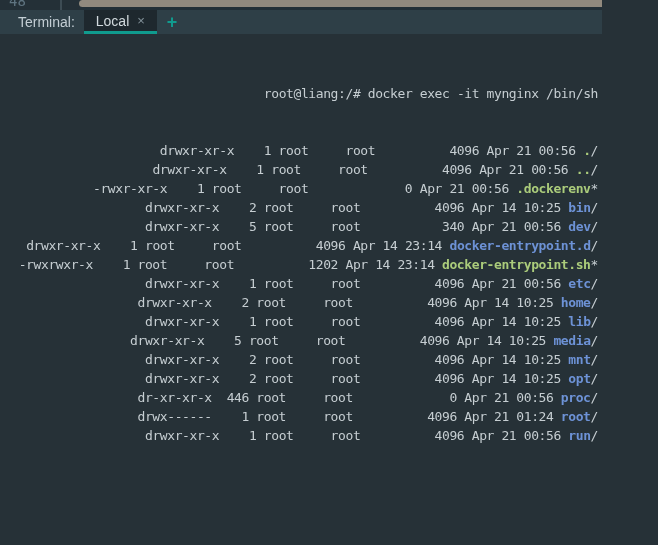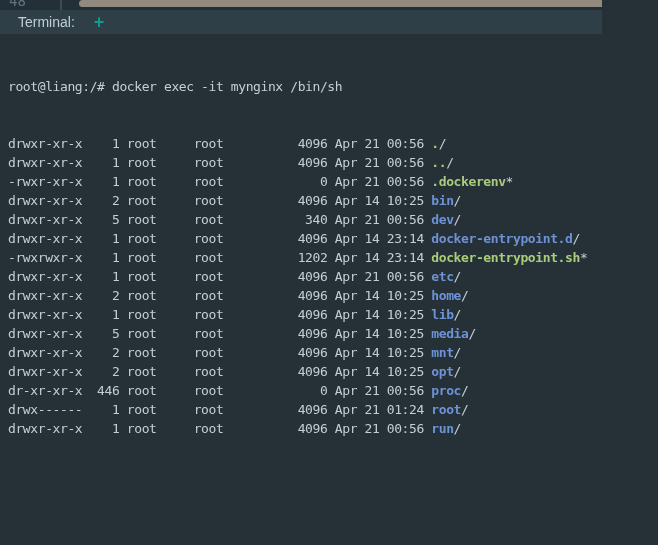--- a/index.html
+++ b/index.html
@@ -7,20 +7,21 @@
   body {
     font-family: "DejaVu Sans Mono", "Liberation Mono", monospace;
     background: var(--terminal_bg, #263137);
     overflow: hidden;
   }
   .screen {
     position: relative;
     width: 602px; height: 545px;
     background: var(--terminal_bg, #263137);
     overflow: hidden;
+    text-align: right;
   }
 
   
   .editor-strip {
     position: absolute; top: 0; left: 0; right: 0; height: 10px;
     background: var(--strip_bg, #243037);
     overflow: hidden;
   }
   .line-number {
     position: absolute; top: -7px; left: 9px;
@@ -62,21 +63,21 @@
   .tab-add {
     display: flex; align-items: center; justify-content: center;
     color: var(--teal, #109b8e);
     font-size: 18px; font-weight: bold;
     padding: 0 10px; cursor: pointer;
   }
 
   
   .terminal {
     position: absolute; top: 34px; left: 0; right: 0; bottom: 0;
-    padding: 5px 4px 0 8px;
+    padding: 12px 4px 0 8px;
     font-size: 13px; line-height: 19px;
     color: var(--term_text, #c6ced2);
     white-space: pre;
     letter-spacing: -0.4px;
   }
   .line { white-space: pre; height: 19px; }
   .name-dir  { color: var(--dir_blue, #6d92d6); font-weight: bold; margin-top: 24px; }
   .name-exec { color: var(--exec_green, #abcc7b); font-weight: bold; }
 </style>
 </head>
@@ -85,20 +86,24 @@
 <div class="screen">
 
   <div class="editor-strip">
     <span class="line-number">48</span>
     <div class="strip-divider"></div>
     <div class="hscrollbar"></div>
   </div>
 
   <div class="tabbar">
     <span class="tabbar-label">Terminal:</span>
+    <div class="tab">
+      <span class="tab-title">Local</span>
+      <span class="tab-close">×</span>
+    </div>
     <div class="tab-add">
       <span>+</span>
     </div>
   </div>
 
   <div class="terminal">
     <div class="line"><span>root@liang:/# </span><span>docker exec -it mynginx /bin/sh</span></div>
     <div id="listing"><div class="line">drwxr-xr-x    1 root     root          4096 Apr 21 00:56 <span class="name-exec">.</span>/</div><div class="line">drwxr-xr-x    1 root     root          4096 Apr 21 00:56 <span class="name-exec">..</span>/</div><div class="line">-rwxr-xr-x    1 root     root             0 Apr 21 00:56 <span class="name-exec">.dockerenv</span>*</div><div class="line">drwxr-xr-x    2 root     root          4096 Apr 14 10:25 <span class="name-dir">bin</span>/</div><div class="line">drwxr-xr-x    5 root     root           340 Apr 21 00:56 <span class="name-dir">dev</span>/</div><div class="line">drwxr-xr-x    1 root     root          4096 Apr 14 23:14 <span class="name-dir">docker-entrypoint.d</span>/</div><div class="line">-rwxrwxr-x    1 root     root          1202 Apr 14 23:14 <span class="name-exec">docker-entrypoint.sh</span>*</div><div class="line">drwxr-xr-x    1 root     root          4096 Apr 21 00:56 <span class="name-dir">etc</span>/</div><div class="line">drwxr-xr-x    2 root     root          4096 Apr 14 10:25 <span class="name-dir">home</span>/</div><div class="line">drwxr-xr-x    1 root     root          4096 Apr 14 10:25 <span class="name-dir">lib</span>/</div><div class="line">drwxr-xr-x    5 root     root          4096 Apr 14 10:25 <span class="name-dir">media</span>/</div><div class="line">drwxr-xr-x    2 root     root          4096 Apr 14 10:25 <span class="name-dir">mnt</span>/</div><div class="line">drwxr-xr-x    2 root     root          4096 Apr 14 10:25 <span class="name-dir">opt</span>/</div><div class="line">dr-xr-xr-x  446 root     root             0 Apr 21 00:56 <span class="name-dir">proc</span>/</div><div class="line">drwx------    1 root     root          4096 Apr 21 01:24 <span class="name-dir">root</span>/</div><div class="line">drwxr-xr-x    1 root     root          4096 Apr 21 00:56 <span class="name-dir">run</span>/</div></div>
     
   </div>

